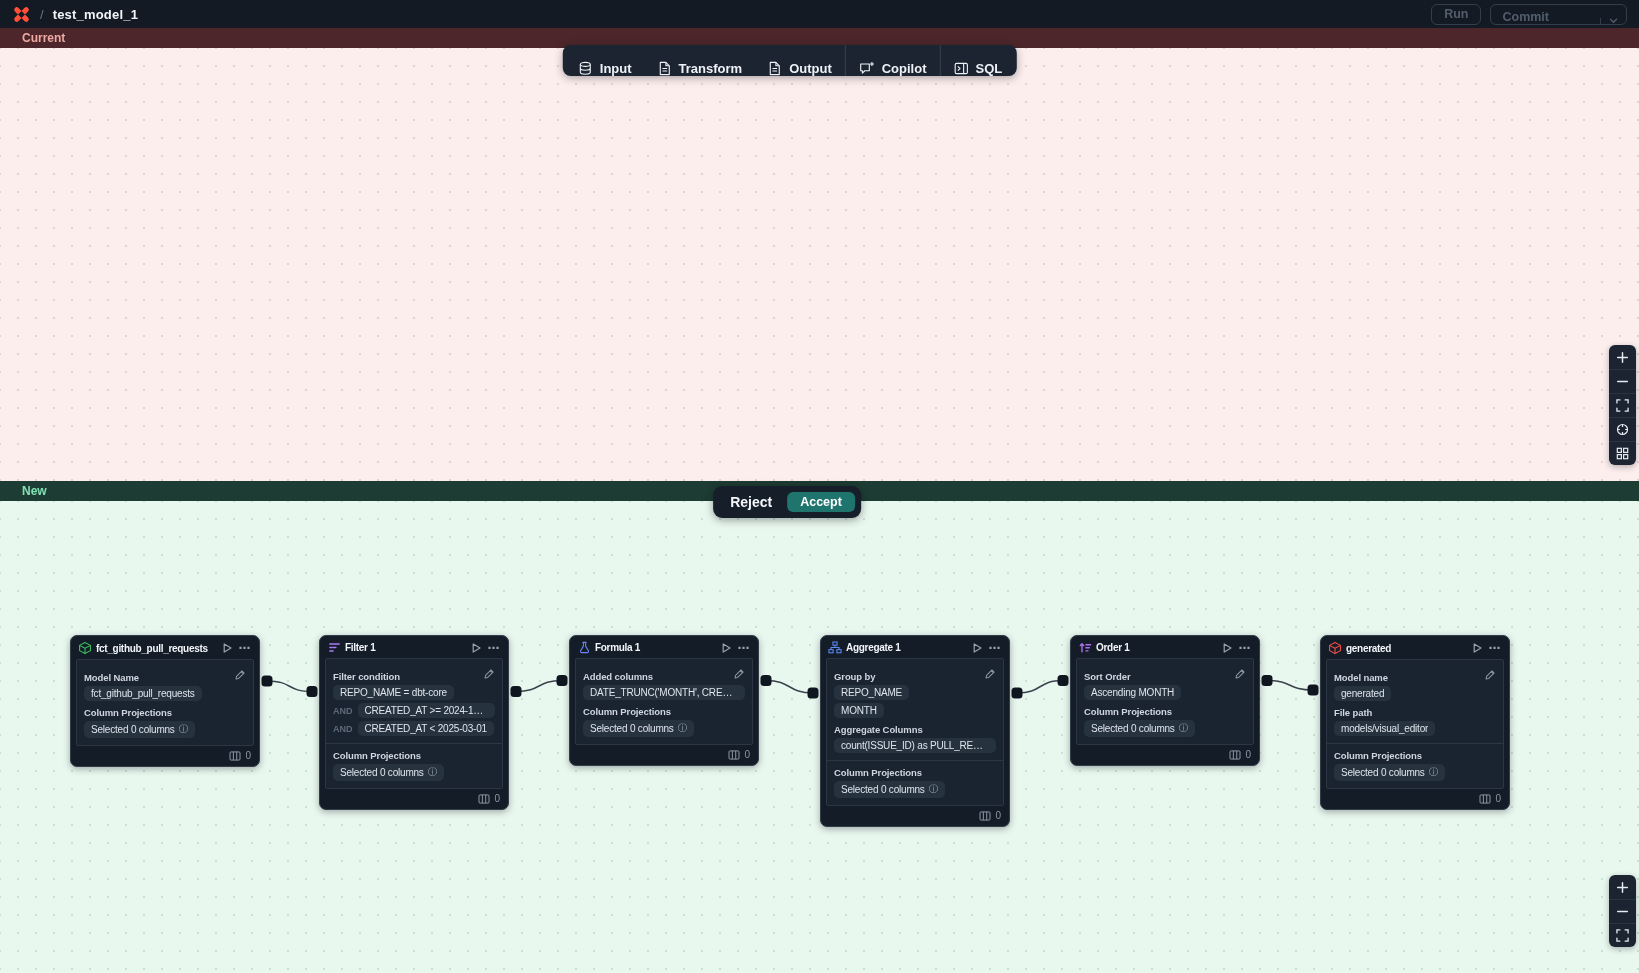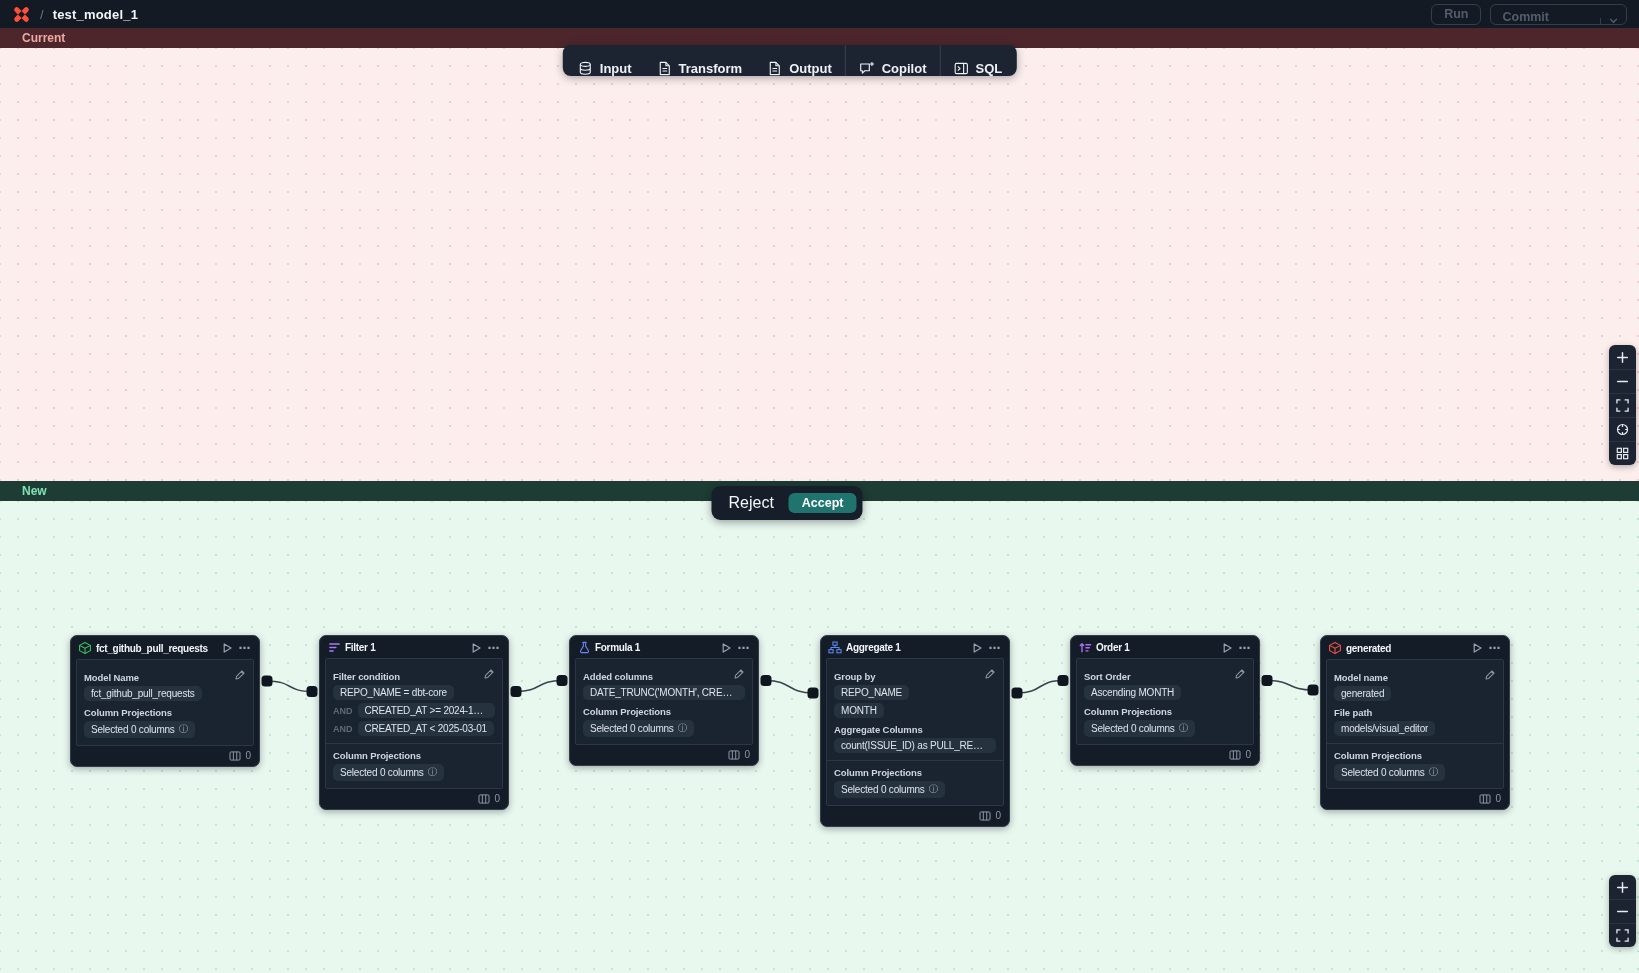--- a/index.html
+++ b/index.html
@@ -37,21 +37,21 @@
       display:flex; align-items:center; height:31px; background:#1b2430; border-radius:8px;
       box-shadow:0 2px 8px rgba(10,14,20,.35); padding:0 2px; }
   .tb-btn { display:flex; align-items:flex-end; gap:7px; height:100%; padding:0 13px; color:#eef2f7;
       font-size:13px; font-weight:bold; cursor:pointer; white-space:nowrap; }
   .tb-sep { width:1px; height:31px; background:#39434f; }
 
   
   .review-pill { position:absolute; top:486px; left:787px; transform:translateX(-50%); z-index:9;
       display:flex; align-items:center; gap:4px; background:#161e29; border-radius:9px; padding:5px 6px;
       box-shadow:0 2px 8px rgba(10,14,20,.4); }
-  .reject-btn { color:#f4f7fa; font-size:16px; font-weight:normal; padding:3px 11px; cursor:pointer; background:transparent; border:none; }
+  .reject-btn { color:#f4f7fa; font-size:14px; font-weight:bold; padding:3px 11px; cursor:pointer; background:transparent; border:none; }
   .accept-btn { color:#fff; font-size:12.5px; font-weight:bold; padding:3px 13px; background:#1f756e; border:none; border-radius:6px; cursor:pointer; }
 
   
   .ctrl-panel { position:absolute; right:3px; width:27px; background:#1b2430; border-radius:6px; z-index:8;
       display:flex; flex-direction:column; box-shadow:0 2px 6px rgba(10,14,20,.3); overflow:hidden; }
   .ctrl-panel.current-controls { top:345px; }
   .ctrl-panel.new-controls { top:875px; }
   .ctrl-btn { height:24px; display:flex; align-items:center; justify-content:center; cursor:pointer; }
   .ctrl-btn + .ctrl-btn { border-top:1px solid #2a3440; }
 

